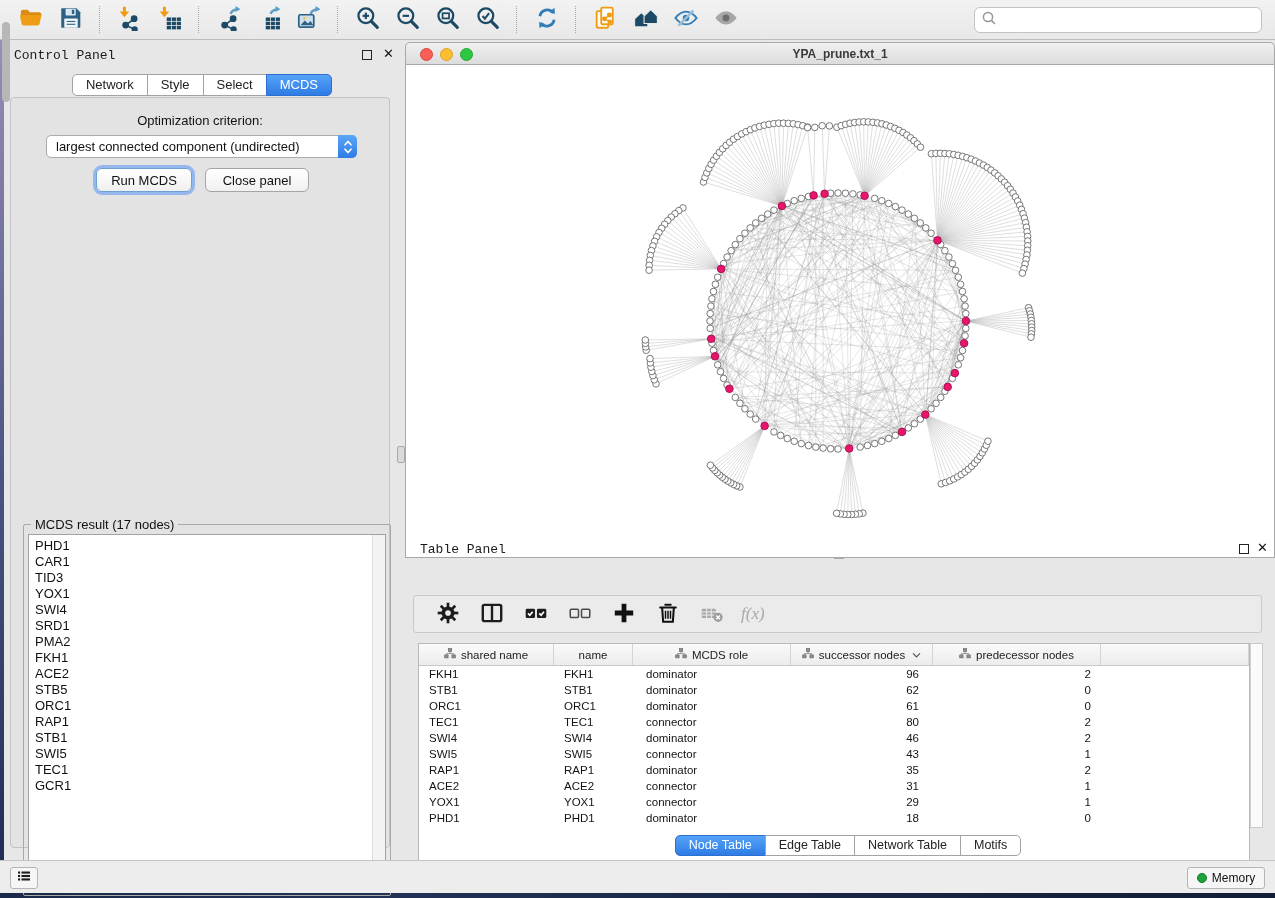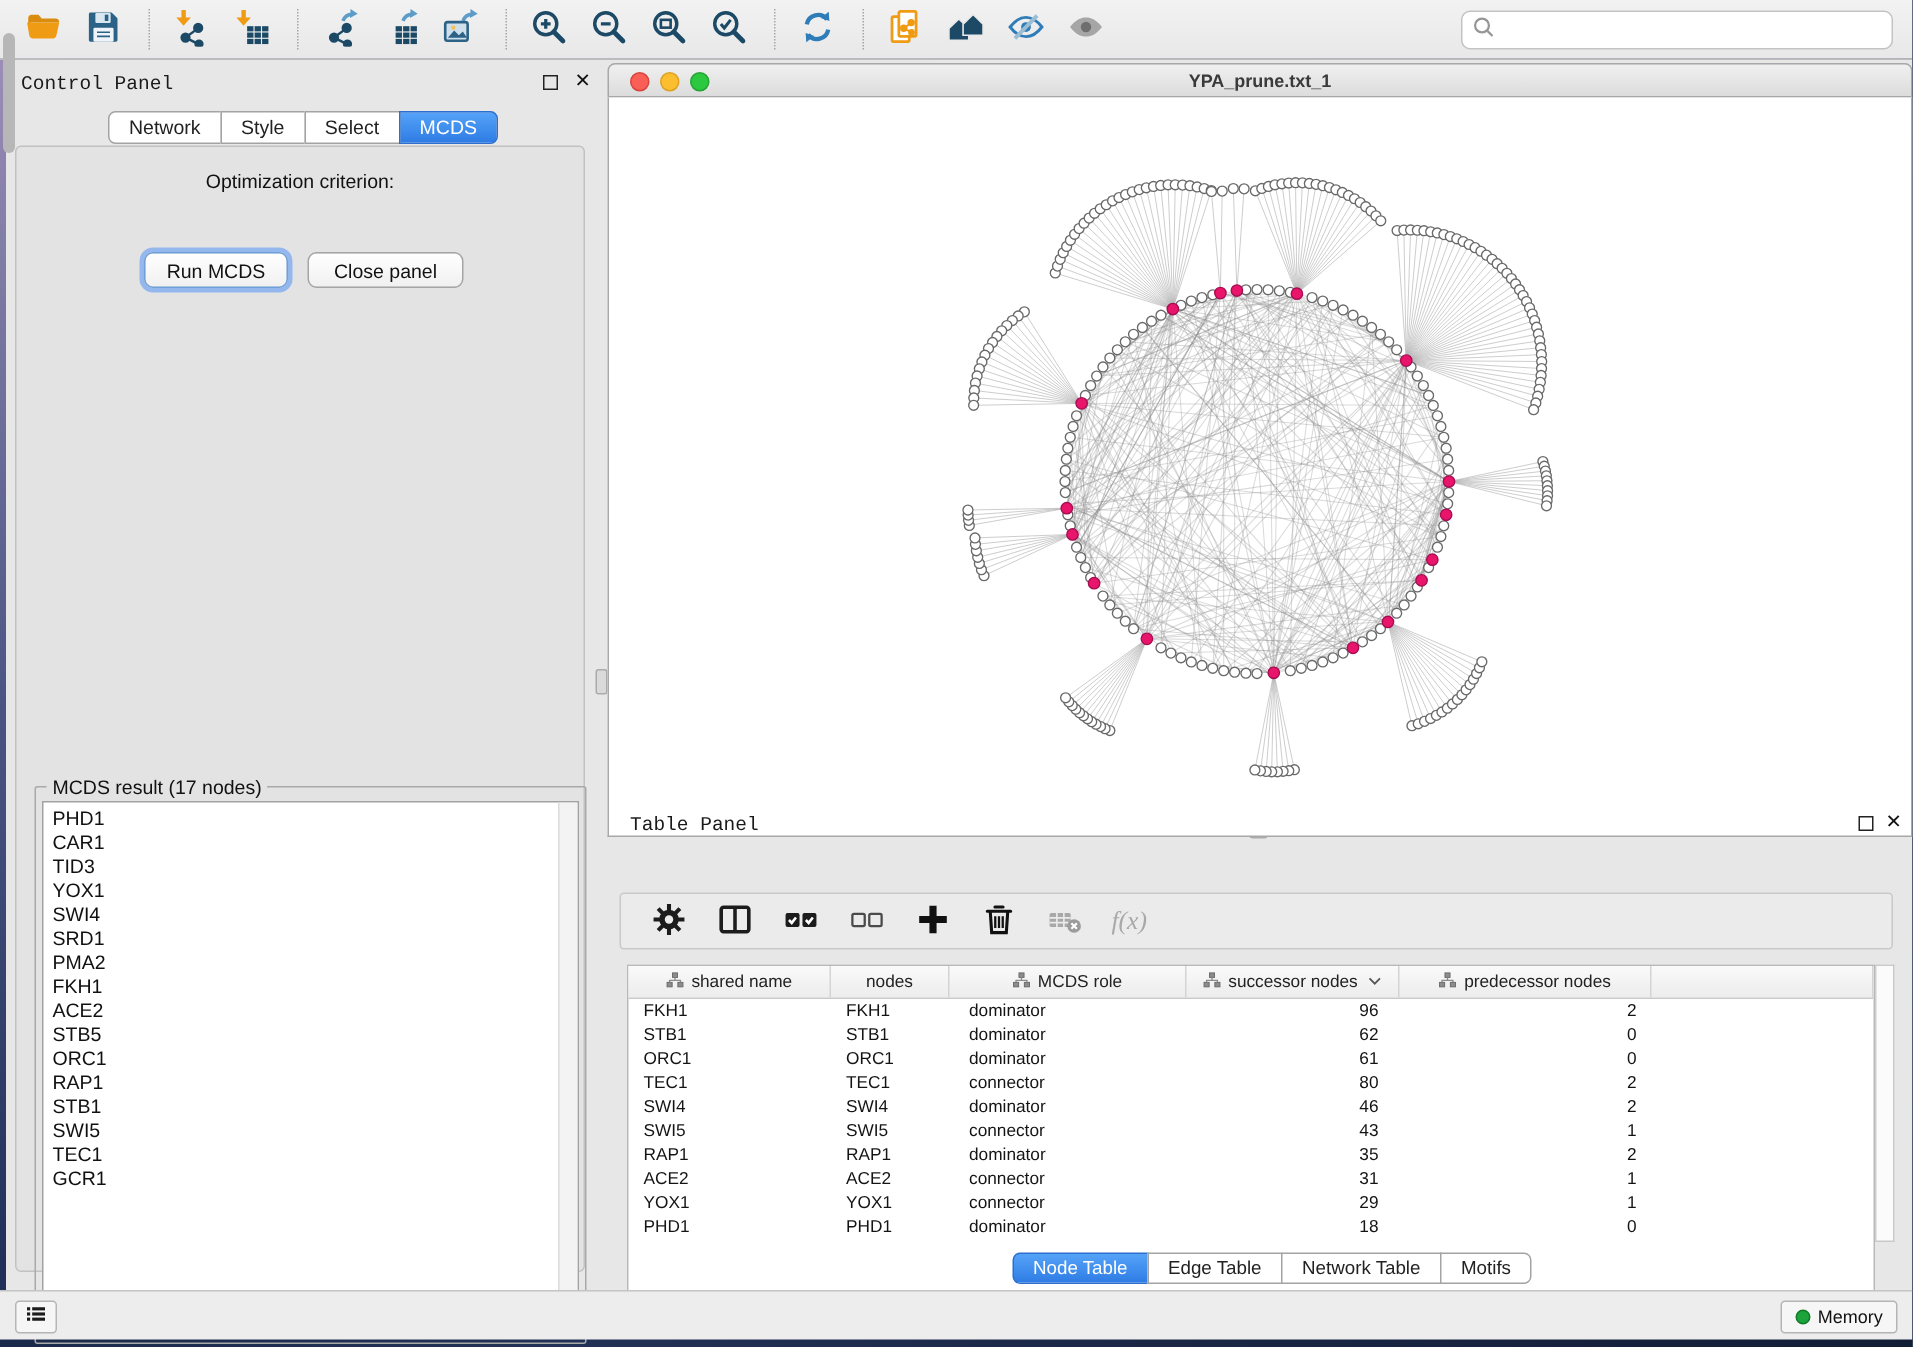--- a/index.html
+++ b/index.html
@@ -5,21 +5,21 @@
   html,body{margin:0;padding:0;background:#10203c;}
   *{box-sizing:border-box;font-family:"Liberation Sans","DejaVu Sans",sans-serif;}
   .screen{position:relative;width:1275px;height:898px;overflow:hidden;
     background:linear-gradient(168deg,#a violet 0%);
     background:linear-gradient(168deg,#a392bd 0%,#7d7aa4 16%,#4b5584 40%,#223059 72%,#15203c 100%);
     user-select:none;}
   
   .toolbar{position:absolute;left:0;top:0;width:1275px;height:40px;
     background:linear-gradient(#f2f2f2,#e8e8e8);border-bottom:1px solid #bcbcbc;
     display:flex;align-items:center;padding:0 10px;}
-  .tbtn{width:32px;height:32px;border:none;background:transparent;padding:2px;margin:0 4px;cursor:pointer;display:flex;align-items:center;justify-content:flex-start;}
+  .tbtn{width:32px;height:32px;border:none;background:transparent;padding:2px;margin:0 4px;cursor:pointer;display:flex;align-items:center;justify-content:flex-end;}
   .tbtn svg{width:26px;height:26px;}
   .tsep{width:1px;height:27px;border-left:1px dotted #a6a6a6;margin:0 9px;}
   .searchbox{position:absolute;right:13px;top:7px;width:288px;height:26px;background:#fff;
     border:1px solid #c3c3c3;border-radius:6px;display:flex;align-items:center;padding-left:6px;}
   .searchbox svg{width:16px;height:16px;}
   .searchbox input{border:none;outline:none;flex:1;height:20px;font-size:12px;background:transparent;}
   
   .mainbg{position:absolute;left:4px;top:40px;width:1271px;height:820px;background:#e7e7e7;}
   .statusbar{position:absolute;left:0;top:860px;width:1275px;height:33px;background:#ededed;border-top:1px solid #c4c4c4;}
   .status-list-btn{position:absolute;left:10px;top:6px;width:28px;height:22px;background:#f6f6f6;border:1px solid #b5b5b5;border-radius:3px;display:flex;align-items:center;justify-content:center;cursor:pointer;}
@@ -270,20 +270,29 @@
     <span class="close-ic" style="left:379px">✕</span>
   </div>
   <div class="cp-tabs" id="cp-tabs">
       <div class="seg">Network</div>
       <div class="seg">Style</div>
       <div class="seg">Select</div>
       <div class="seg active">MCDS</div>
     </div>
   <div class="cp-body">
     <div class="opt-label">Optimization criterion:</div>
+    <div class="opt-select">
+      <span class="val">largest connected component (undirected)</span>
+      <span class="stepper">
+        <svg viewBox="0 0 14 22" width="12" height="20">
+            <path d="M3.5 8.5l3.5-4 3.5 4" fill="none" stroke="#fff" stroke-width="1.8" stroke-linecap="round" stroke-linejoin="round"></path>
+            <path d="M3.5 13.5l3.5 4 3.5-4" fill="none" stroke="#fff" stroke-width="1.8" stroke-linecap="round" stroke-linejoin="round"></path>
+          </svg>
+      </span>
+    </div>
     <button class="cp-btn run-btn focused">Run MCDS</button>
     <button class="cp-btn closep-btn">Close panel</button>
     <div class="group-box">
       <span class="group-legend">MCDS result (17 nodes)</span>
       <div class="mcds-list">
         <div class="mcds-items" id="mcds-items">
             <div class="mcds-item">PHD1</div>
             <div class="mcds-item">CAR1</div>
             <div class="mcds-item">TID3</div>
             <div class="mcds-item">YOX1</div>
@@ -1165,21 +1174,21 @@
               <g fill="#8c8c8c" stroke="#666" stroke-width=".6">
                 <rect x="4.3" y="0.6" width="3.4" height="3"></rect>
                 <rect x="0.7" y="6.9" width="3.4" height="3"></rect>
                 <rect x="7.9" y="6.9" width="3.4" height="3"></rect>
               </g>
               <path d="M6 3.6v2M2.4 6.9V5.6h7.2v1.3" stroke="#8c8c8c" fill="none" stroke-width=".9"></path>
             </svg></span>
           <span>shared name</span>
         </div>
         <div class="th" style="width: 79px;">
-          <span>nodes</span>
+          <span>name</span>
         </div>
         <div class="th" style="width: 158px;">
           <span><svg class="colicon" viewBox="0 0 12 11">
               <g fill="#8c8c8c" stroke="#666" stroke-width=".6">
                 <rect x="4.3" y="0.6" width="3.4" height="3"></rect>
                 <rect x="0.7" y="6.9" width="3.4" height="3"></rect>
                 <rect x="7.9" y="6.9" width="3.4" height="3"></rect>
               </g>
               <path d="M6 3.6v2M2.4 6.9V5.6h7.2v1.3" stroke="#8c8c8c" fill="none" stroke-width=".9"></path>
             </svg></span>

